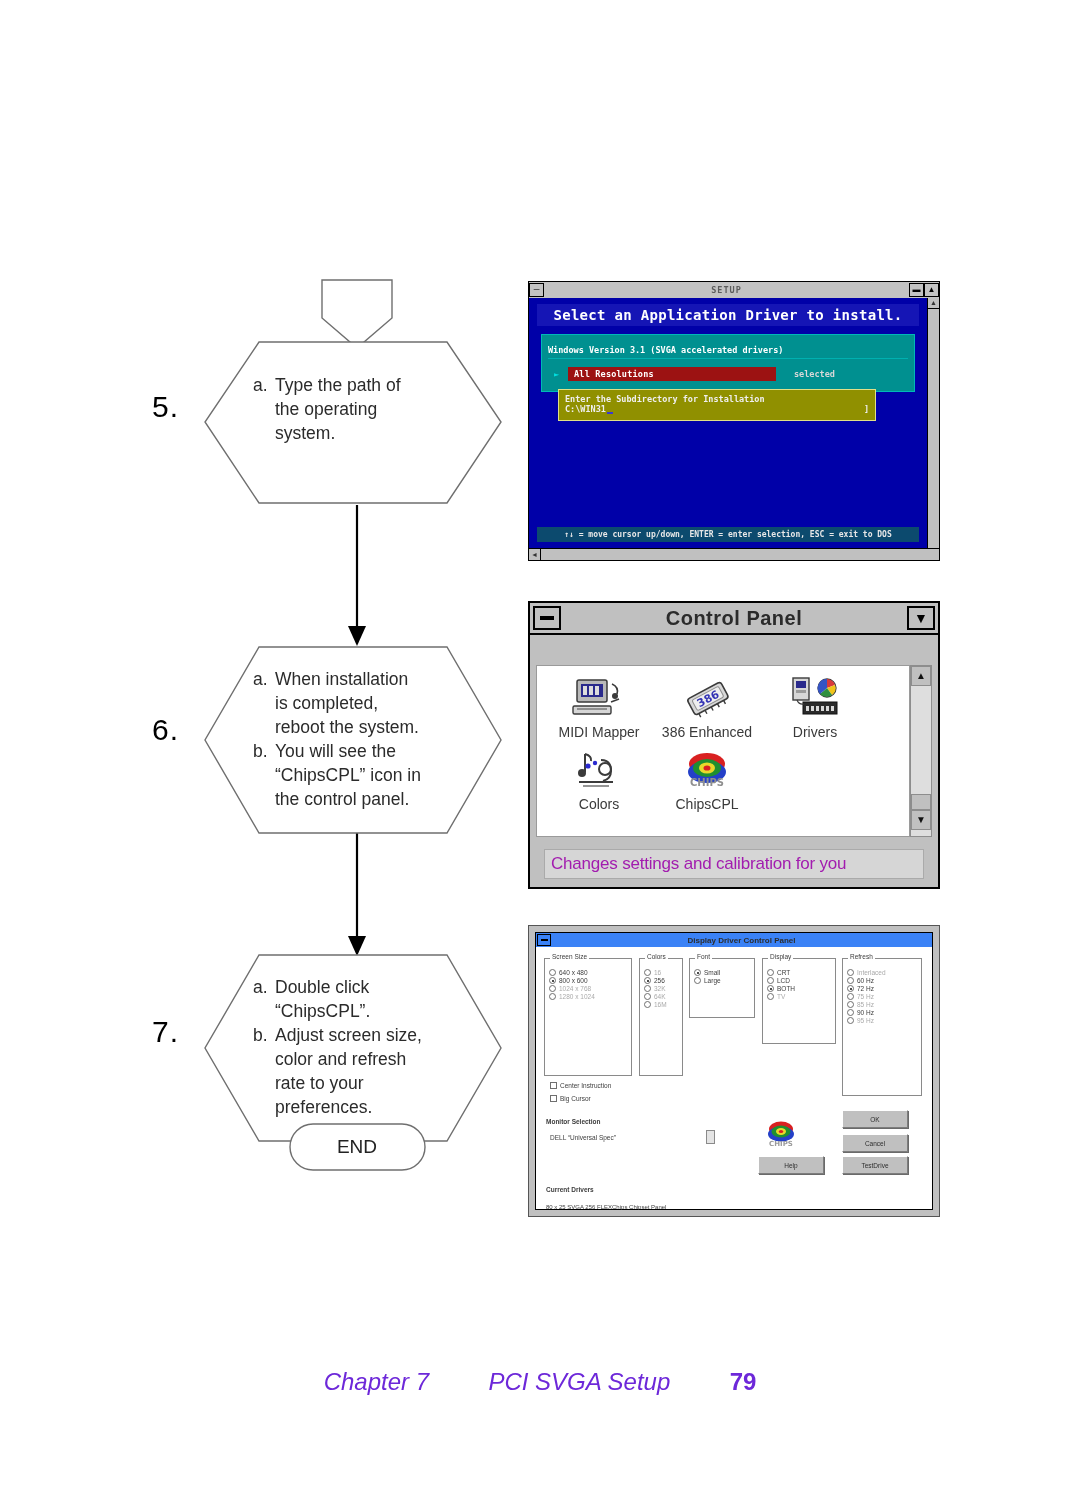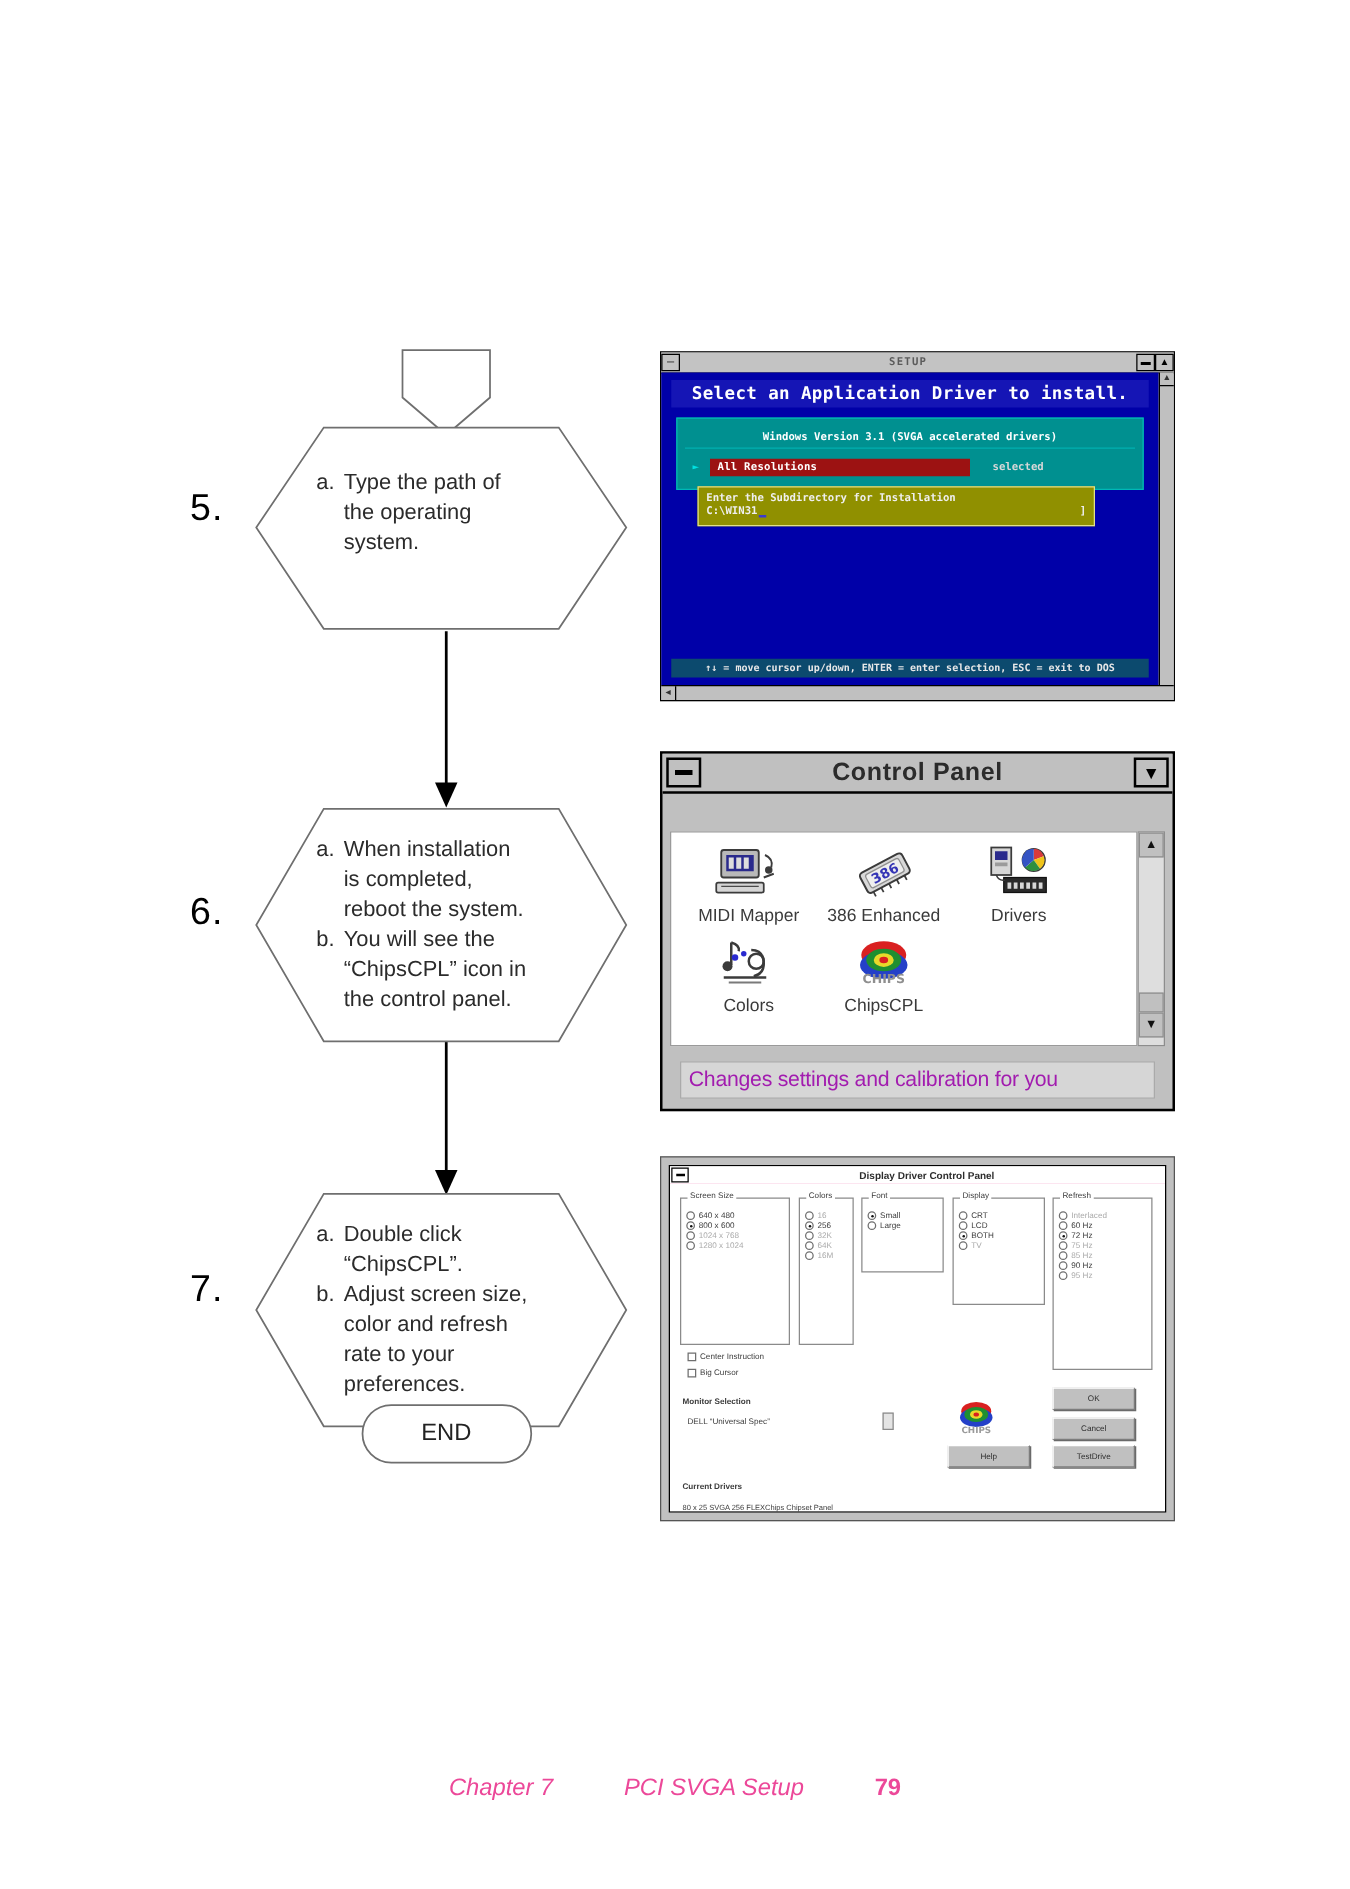--- a/index.html
+++ b/index.html
@@ -135,21 +135,20 @@
     padding: 3px 0;
   }
   #dos-panel {
     margin: 8px 12px 0 12px;
     background: #009090;
     border: 1px solid #00b8b8;
     padding: 6px 0 10px 0;
     position: relative;
   }
   #dos-panel-title {
-    text-align: center;
     color: #ffffff;
     font-family: "DejaVu Sans Mono", monospace;
     font-size: 8.5px;
     font-weight: bold;
     padding: 4px 0 3px 0;
     border-bottom: 1px solid #00b0b0;
     margin: 0 6px 8px 6px;
   }
   #dos-sel-row {
     display: flex;
@@ -347,21 +346,21 @@
   }
   #dd-inner {
     width: 100%; height: 100%;
     background: #c0c0c0;
     border: 1px solid #000;
     box-sizing: border-box;
     position: relative;
   }
   #dd-titlebar {
     height: 14px;
-    background: #ffffff;
+    background: #3b82f6;
     border-bottom: 2px solid #ec4899;
     display: flex; align-items: center;
   }
   #dd-min {
     width: 14px; height: 12px;
     margin-left: 1px;
     border: 1px solid #000;
     box-sizing: border-box;
     display: flex; align-items: center; justify-content: center;
     flex: 0 0 auto;
@@ -448,25 +447,25 @@
   #dd-cursor {
     position: absolute;
     left: 118px; top: 142px;
     width: 0; height: 0;
   }
 
   
   #page-footer {
     position: absolute;
     left: 0; right: 0;
-    top: 1420px;
+    top: 1368px;
     text-align: center;
     font-style: italic;
-    font-size: 19px;
-    color: #ec4899;
+    font-size: 24px;
+    color: #6d28d9;
   }
   #page-footer .gap { display: inline-block; width: 46px; }
   #page-footer .pnum { font-style: normal; font-weight: bold; }
 </style>
 </head>
 <body>
 
 <div id="flowchart">
 
   <svg width="520" height="1250" style="position:absolute;left:0;top:0;">

